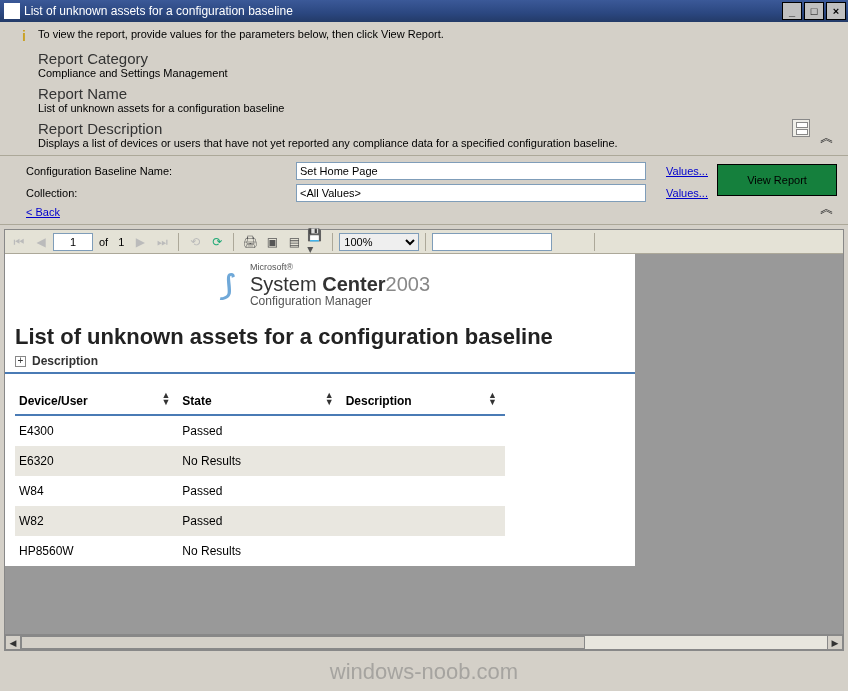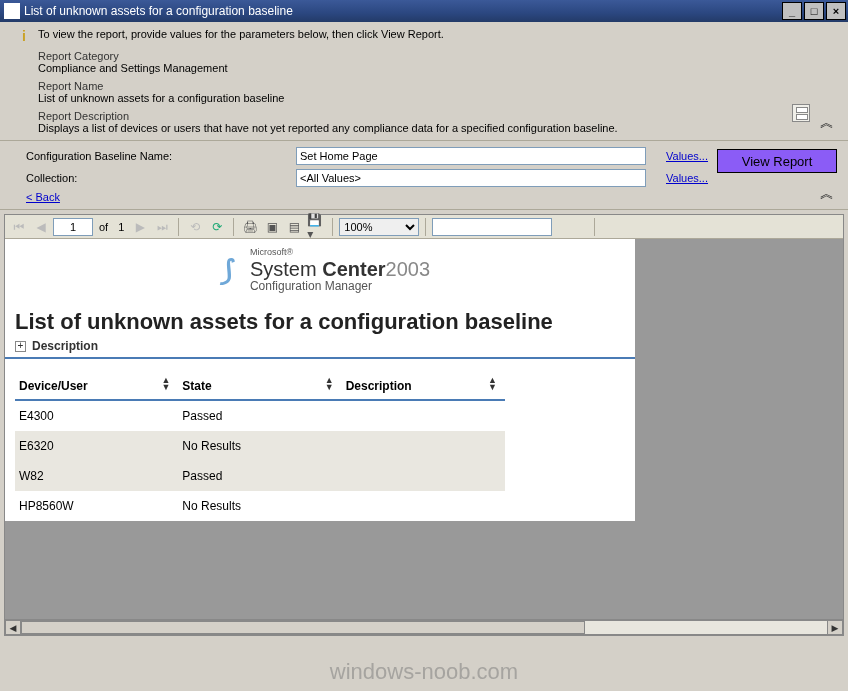--- a/index.html
+++ b/index.html
@@ -48,21 +48,21 @@
   }
   .info-row { display: flex; align-items: flex-start; margin-bottom: 2px; padding-left: 6px;}
   .info-icon {
     width: 16px; height: 16px;
     display: inline-flex; align-items: center; justify-content: center;
     font-size: 14px; color: #c9a227; margin-right: 6px;
     font-weight: bold;
   }
   .info-text { color: #000; padding-top: 0px; font-size: 11px;}
   .meta-block { margin-left: 28px; margin-top: 6px; }
-  .meta-label { color: #333; margin-top: 6px; font-size: 11px;}
+  .meta-label { color: #333; margin-top: 6px; font-size: 15px;}
   .meta-value { color: #000; font-size: 11px;}
   .chev { position: absolute; right: 14px; bottom: 8px; font-size: 14px; color: #333; cursor: pointer;}
   .small-control-icon {
     position: absolute; right: 38px; bottom: 18px;
     width: 18px; height: 18px;
     border: 1px solid #888; background: #efeee8;
   }
   .small-control-icon::before, .small-control-icon::after {
     content: ""; position: absolute; left: 3px; width: 10px; height: 4px;
     border: 1px solid #888; background: #fff;
@@ -101,24 +101,24 @@
     cursor: pointer;
     font-size: 11px;
   }
   .params-right {
     flex: 1;
     display: flex;
     justify-content: center;
     padding-top: 2px;
   }
   .view-report-btn {
-    width: 120px; height: 24px;
-    background: #8b5cf6;
+    width: 120px; height: 32px;
+    background: #15803d;
     border: 1px solid #000;
-    font-size: 13px;
+    font-size: 11px;
     cursor: pointer;
   }
   .chev2 { position: absolute; right: 14px; bottom: 6px; font-size: 14px; color: #333; cursor: pointer;}
 
   .viewer {
     border: 1px solid #888;
     margin: 4px 4px 0 4px;
     background: #d4d0c8;
     height: 422px;
     display: flex;
@@ -387,20 +387,25 @@
           <tr class="odd">
             <td>E4300</td>
             <td>Passed</td>
             <td></td>
           </tr>
           <tr class="even">
             <td>E6320</td>
             <td>No Results</td>
             <td></td>
           </tr>
+          <tr class="odd">
+            <td>W84</td>
+            <td>Passed</td>
+            <td></td>
+          </tr>
           <tr class="even">
             <td>W82</td>
             <td>Passed</td>
             <td></td>
           </tr>
           <tr class="odd">
             <td>HP8560W</td>
             <td>No Results</td>
             <td></td>
           </tr>

